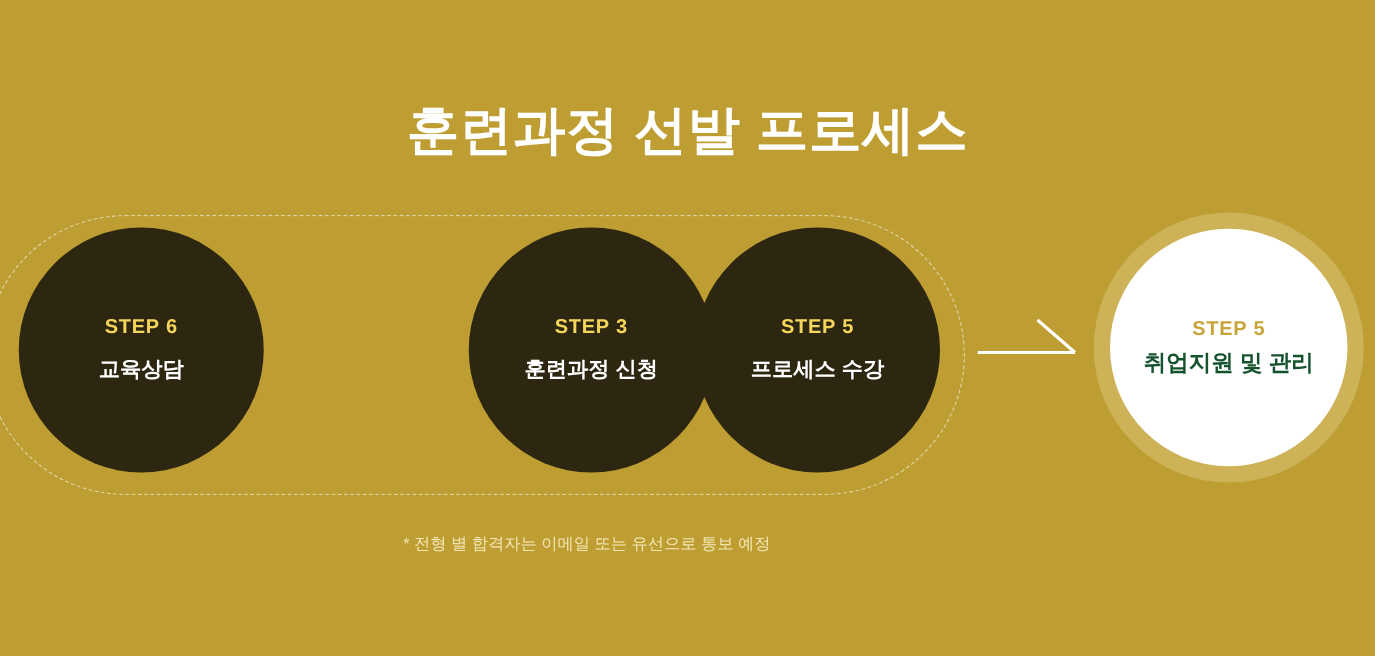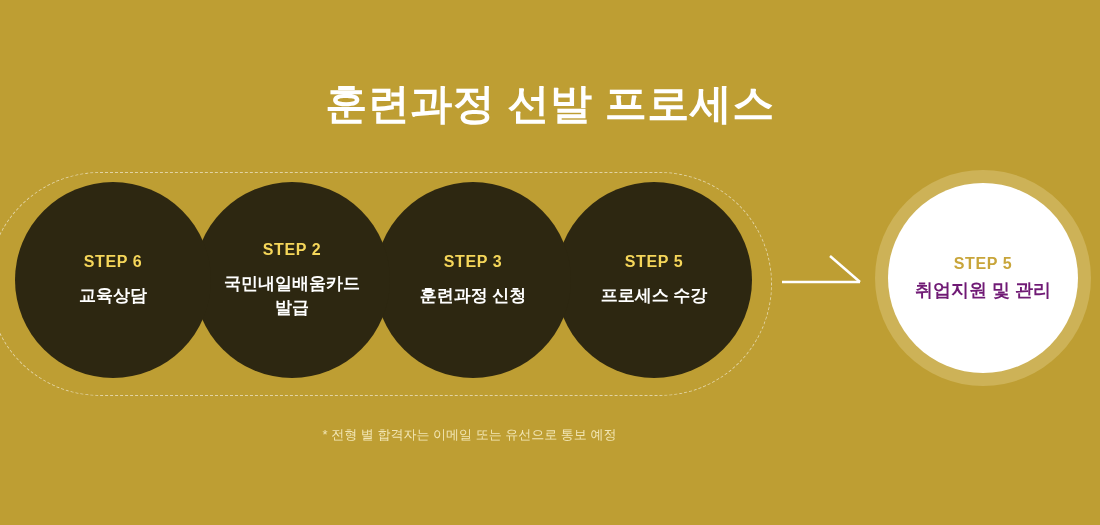--- a/index.html
+++ b/index.html
@@ -119,21 +119,21 @@
     align-items: center;
     justify-content: center;
     text-align: center;
   }
   #step5-circle .step-label {
     color: #C8A53A;
     font-size: 16px;
     margin-bottom: 4px;
   }
   #step5-circle .step-text {
-    color: #701a75;
+    color: #14532d;
     font-size: 18px;
   }
 
   
   #footnote {
     position: absolute;
     left: 0;
     top: 425px;
     width: 939px;
     text-align: center;
@@ -150,25 +150,20 @@
 
   <div id="title">훈련과정 선발 프로세스</div>
 
   <div id="dashed-track"></div>
 
   <div class="step-circle s1">
     <div class="step-label">STEP 6</div>
     <div class="step-text">교육상담</div>
   </div>
 
-  <div class="step-circle s2">
-    <div class="step-label">STEP 2</div>
-    <div class="step-text">국민내일배움카드
-발급</div>
-  </div>
 
   <div class="step-circle s3">
     <div class="step-label">STEP 3</div>
     <div class="step-text">훈련과정 신청</div>
   </div>
 
   <div class="step-circle s4">
     <div class="step-label">STEP 5</div>
     <div class="step-text">프로세스 수강</div>
   </div>

